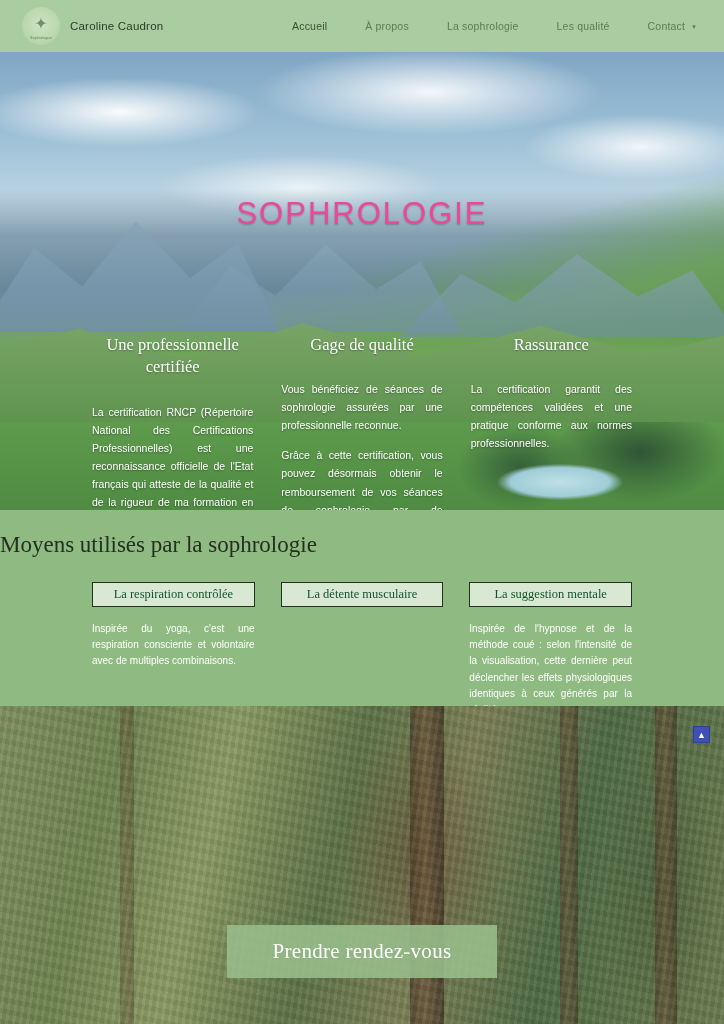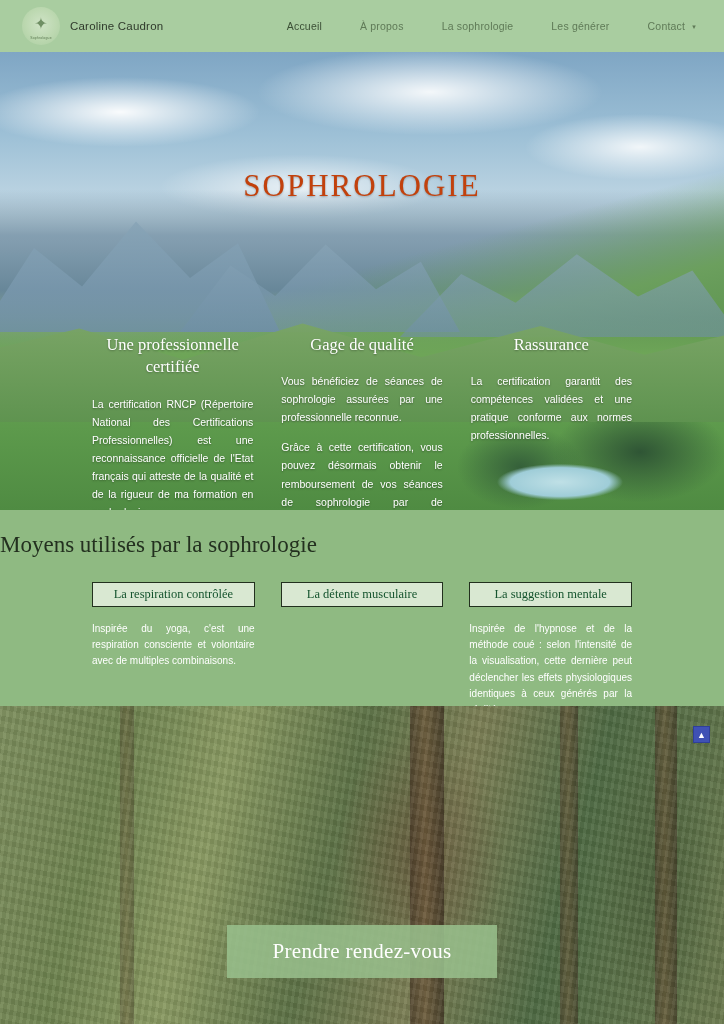--- a/index.html
+++ b/index.html
@@ -127,49 +127,49 @@
     position: absolute;
     left: -10px; right: -10px;
     top: 250px;
     height: 120px;
     background: linear-gradient(to bottom, #7fa86a, #5f9350);
     clip-path: polygon(0 40%, 12% 22%, 26% 48%, 42% 18%, 58% 46%, 74% 20%, 88% 44%, 100% 26%, 100% 100%, 0 100%);
     opacity: .95;
   }
   .hero-title {
     position: absolute;
-    top: 116px;
+    top: 144px;
     left: 0;
     right: 0;
     text-align: center;
-    font-family: Liberation Serif, serif;
+    font-family: Liberation Sans, sans-serif;
     font-size: 31px;
     letter-spacing: 2px;
-    color: #c2410c;
+    color: #ec4899;
     text-shadow: 0 1px 2px rgba(0,0,0,.25);
   }
 
   
   .hero-cols {
     position: absolute;
     top: 282px;
     left: 92px;
     width: 540px;
     display: flex;
     gap: 28px;
   }
   .hero-col { width: 172px; }
   .hero-col h3 {
     font-family: "Liberation Serif", serif;
     font-size: 16.5px;
     font-weight: normal;
     color: #ffffff;
     text-align: center;
     line-height: 1.35;
-    margin-bottom: 16px;
+    margin-bottom: 24px;
     text-shadow: 0 1px 2px rgba(0,0,0,.3);
   }
   .hero-col p {
     font-size: 10.5px;
     line-height: 1.72;
     color: #ffffff;
     text-align: justify;
     text-shadow: 0 1px 2px rgba(0,0,0,.35);
     margin-bottom: 12px;
   }
@@ -299,21 +299,21 @@
       <span class="nav-item active">
         <span>Accueil</span>
       </span>
       <span class="nav-item">
         <span>À propos</span>
       </span>
       <span class="nav-item">
         <span>La sophrologie</span>
       </span>
       <span class="nav-item">
-        <span>Les générer</span>
+        <span>Les qualité</span>
       </span>
       <span class="nav-item">
         <span>Contact</span>
         <span class="caret">▾</span>
       </span>
     </div>
   </div>
 
   <div class="hero">
     <div class="hero-bg"></div>

